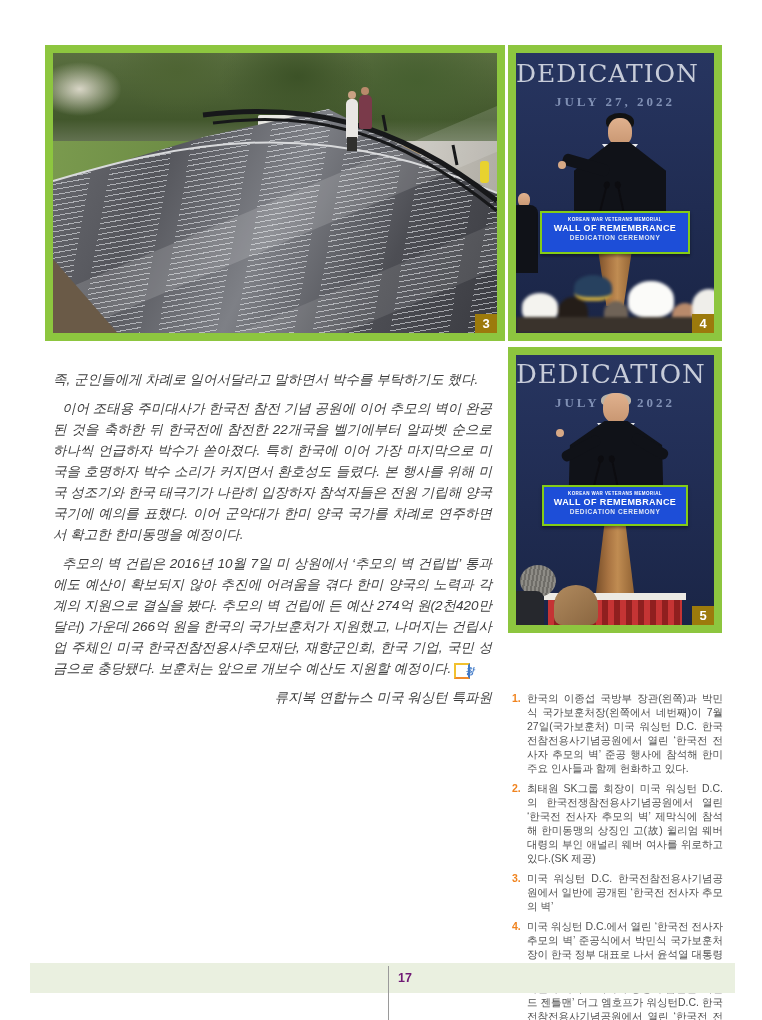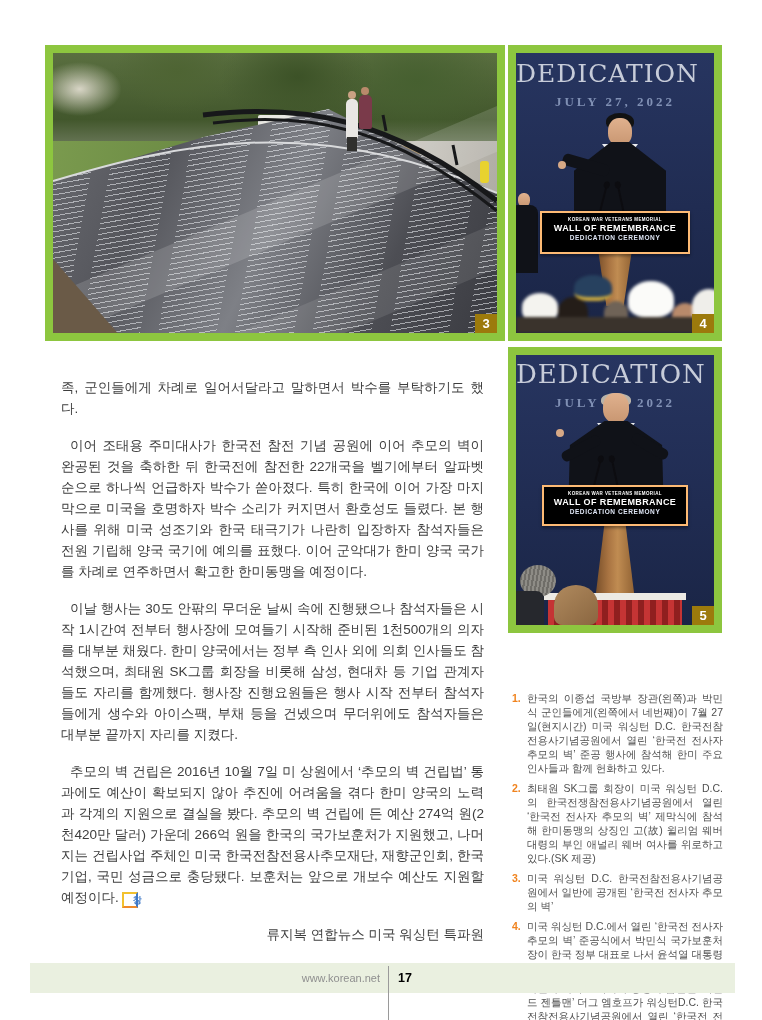--- a/index.html
+++ b/index.html
@@ -51,21 +51,21 @@
     border-radius:5px 5px 2px 2px;z-index:6;}
   .p3-person2:after{content:"";position:absolute;left:2px;top:-8px;width:8px;height:8px;border-radius:50%;background:#b98a6b;}
   .p3-person3{position:absolute;right:8px;top:108px;width:9px;height:22px;background:#e8d22f;border-radius:3px;z-index:6;}
   .p3-rail{position:absolute;inset:0;z-index:5;}
   
   .ded{position:absolute;inset:0;background:linear-gradient(180deg,#273560 0%,#202c52 55%,#1a2546 100%);}
   .ded-title{position:absolute;left:0;right:15px;top:6px;text-align:center;
     font-family:"DejaVu Serif","Liberation Serif",serif;font-size:25px;color:#c7ccd9;letter-spacing:1px;}
   .ded-date{position:absolute;left:0;right:0;top:41px;text-align:center;
     font-weight:bold;font-size:13px;color:#8090b4;letter-spacing:3px;font-family:Liberation Serif, serif;}
-  .sign{position:absolute;background:#000000;border:2px solid #fdba74;box-sizing:border-box;
+  .sign{position:absolute;background:#1d4ed8;border:2px solid #84cc16;box-sizing:border-box;
     text-align:center;color:#fff;z-index:12;box-shadow:0 2px 3px rgba(0,0,0,.4);}
   .sign .s1{font-size:4.5px;font-weight:bold;letter-spacing:.4px;margin-top:4px;}
   .sign .s2{font-size:9px;font-weight:bold;letter-spacing:.4px;margin-top:1px;}
   .sign .s3{font-size:6.5px;font-weight:bold;letter-spacing:.6px;margin-top:1px;color:#dfe6f5;}
   .wood{position:absolute;background:linear-gradient(90deg,#5d3a1c 0%,#a97442 38%,#c08c52 55%,#7c5026 100%);z-index:10;}
   .mic{position:absolute;width:2px;height:26px;background:#0c0c10;z-index:11;}
   .mic:after{content:"";position:absolute;top:-6px;left:-2px;width:6px;height:7px;border-radius:50%;background:#0c0c10;}
   .crowd{position:absolute;left:0;right:0;bottom:0;height:60px;z-index:15;filter:blur(1.6px);}
   .crowd div{position:absolute;border-radius:50% 50% 35% 35%;}
   .spk{position:absolute;z-index:8;}
@@ -80,37 +80,37 @@
     background:repeating-linear-gradient(100deg,#8e8c86 0 2px,#6f6d68 2px 4px);z-index:16;}
   .p5-brown{position:absolute;left:38px;bottom:0px;width:44px;height:40px;border-radius:50% 50% 20% 20%;
     background:linear-gradient(140deg,#b08a5e,#8a6640);z-index:17;}
   .p5-suitL{position:absolute;left:-6px;bottom:0;width:34px;height:34px;background:#26282d;z-index:16;border-radius:8px 8px 0 0;}
   .p5-plat{position:absolute;left:28px;right:28px;bottom:25px;height:7px;background:#eceae4;z-index:14;}
   .p5-drape{position:absolute;left:32px;right:32px;bottom:0;height:25px;z-index:14;
     background:repeating-linear-gradient(90deg,#c53434 0 6px,#8f1f1f 6px 12px);}
   
   .article{position:absolute;left:45px;top:361px;width:455px;font-size:13.5px;line-height:21px;
     color:#3d3d3d;text-align:justify;}
-  .article p{margin:16px;text-indent:9px;}
+  .article p{margin:8px;text-indent:9px;font-style:italic;}
   .article p.cont{text-indent:0;}
   .article h2{color:#7dc242;font-size:14.5px;font-weight:bold;margin:11px 0 5px 0;line-height:18px;}
   .byline{text-align:right !important;text-indent:0 !important;}
   .endmark{display:inline-block;width:12px;height:12px;line-height:12px;text-align:center;
     font-size:9px;font-weight:bold;color:#3f79c8;vertical-align:-1px;margin-left:3px;
     border-top:2px solid #f2c12e;border-right:2px solid #3f79c8;
     border-bottom:2px solid #f08a2a;border-left:2px solid #f2c12e;background:#fff;}
   
   .captions{position:absolute;left:512px;top:691px;width:211px;}
   .cap{display:flex;margin-bottom:6px;font-size:10.5px;line-height:14px;color:#4f4f4f;text-align:justify;}
   .cap .n{color:#f0831e;font-weight:bold;flex:0 0 15px;}
   .cap .t{flex:1;}
   
   .fbar{position:absolute;left:30px;top:963px;width:705px;height:30px;background:#eaf0e0;}
   .furl{position:absolute;left:0;top:9px;width:350px;text-align:right;color:#8f8f8f;font-size:11px;}
-  .fnum{position:absolute;left:368px;top:8px;font-weight:bold;font-size:12.5px;color:#000000;}
+  .fnum{position:absolute;left:368px;top:8px;font-weight:bold;font-size:12.5px;color:#701a75;}
   .fline{position:absolute;left:388px;top:966px;width:1px;height:54px;background:#9a9a9a;z-index:5;}
 </style>
 </head>
 <body>
 
 <div class="page">
 
   <div class="frame" id="frame3">
     <div class="ph">
       <div class="p3-trees"></div>
@@ -210,47 +210,45 @@
       <div class="p5-gray1"></div>
       <div class="p5-suitL"></div>
       <div class="p5-brown"></div>
       <span class="plabel">5</span>
     </div>
   </div>
 
   <div class="article">
     <p class="cont">족, 군인들에게 차례로 일어서달라고 말하면서 박수를 부탁하기도 했다.</p>
     <p>이어 조태용 주미대사가 한국전 참전 기념 공원에 이어 추모의 벽이 완공된 것을 축하한 뒤 한국전에 참전한 22개국을 벨기에부터 알파벳 순으로 하나씩 언급하자 박수가 쏟아졌다. 특히 한국에 이어 가장 마지막으로 미국을 호명하자 박수 소리가 커지면서 환호성도 들렸다. 본 행사를 위해 미국 성조기와 한국 태극기가 나란히 입장하자 참석자들은 전원 기립해 양국 국기에 예의를 표했다. 이어 군악대가 한미 양국 국가를 차례로 연주하면서 확고한 한미동맹을 예정이다.</p>
-    <p>이날 행사는 30도 안팎의 무더운 날씨 속에 진행됐으나 참석자들은 시작 1시간여 전부터 행사장에 모여들기 시작해 준비된 1천500개의 의자를 대부분 채웠다. 한미 양국에서는 정부 측 인사 외에 의회 인사들도 참석했으며, 최태원 SK그룹 회장을 비롯해 삼성, 현대차 등 기업 관계자들도 자리를 함께했다. 행사장 진행요원들은 행사 시작 전부터 참석자들에게 생수와 아이스팩, 부채 등을 건넸으며 무더위에도 참석자들은 대부분 끝까지 자리를 지켰다.</p>
     <p><span>추모의 벽 건립은 2016년 10월 7일 미 상원에서 ‘추모의 벽 건립법’ 통과에도 예산이 확보되지 않아 추진에 어려움을 겪다 한미 양국의 노력과 각계의 지원으로 결실을 봤다. 추모의 벽 건립에 든 예산 274억 원(2천420만 달러) 가운데 266억 원을 한국의 국가보훈처가 지원했고, 나머지는 건립사업 주체인 미국 한국전참전용사추모재단, 재향군인회, 한국 기업, 국민 성금으로 충당됐다. 보훈처는 앞으로 개보수 예산도 지원할 예정이다.</span><span class="endmark">창</span></p>
     <p class="byline">류지복 연합뉴스 미국 워싱턴 특파원</p>
   </div>
 
   <div class="captions">
     <div class="cap">
       <span class="n">1.</span>
-      <span class="t">한국의 이종섭 국방부 장관(왼쪽)과 박민식 군인들에게(왼쪽에서 네번째)이 7월 27일(현지시간) 미국 워싱턴 D.C. 한국전참전용사기념공원에서 열린 ‘한국전 전사자 추모의 벽’ 준공 행사에 참석해 한미 주요 인사들과 함께 헌화하고 있다.</span>
+      <span class="t">한국의 이종섭 국방부 장관(왼쪽)과 박민식 국가보훈처장(왼쪽에서 네번째)이 7월 27일(국가보훈처) 미국 워싱턴 D.C. 한국전참전용사기념공원에서 열린 ‘한국전 전사자 추모의 벽’ 준공 행사에 참석해 한미 주요 인사들과 함께 헌화하고 있다.</span>
     </div>
     <div class="cap">
       <span class="n">2.</span>
       <span class="t">최태원 SK그룹 회장이 미국 워싱턴 D.C.의 한국전쟁참전용사기념공원에서 열린 ‘한국전 전사자 추모의 벽’ 제막식에 참석해 한미동맹의 상징인 고(故) 윌리엄 웨버 대령의 부인 애널리 웨버 여사를 위로하고 있다.(SK 제공)</span>
     </div>
     <div class="cap">
       <span class="n">3.</span>
       <span class="t">미국 워싱턴 D.C. 한국전참전용사기념공원에서 일반에 공개된 ‘한국전 전사자 추모의 벽’</span>
     </div>
     <div class="cap">
       <span class="n">4.</span>
       <span class="t">미국 워싱턴 D.C.에서 열린 ‘한국전 전사자 추모의 벽’ 준공식에서 박민식 국가보훈처 장이 한국 정부 대표로 나서 윤석열 대통령의 축사를 대독하고 있다.</span>
     </div>
     <div class="cap">
       <span class="n">5.</span>
       <span class="t">카멀라 해리스 미국 부통령의 남편인 ‘세컨드 젠틀맨’ 더그 엠호프가 워싱턴D.C. 한국전참전용사기념공원에서 열린 ‘한국전 전사자 추모의 벽’ 헌정식에서 기념사를 하고 있다.</span>
     </div>
   </div>
 
   <div class="fbar">
-    <span class="furl">www.korean.net</span>
     <span class="fnum">17</span>
   </div>
   <div class="fline"></div>
 
 </div>
 
 </body></html>

